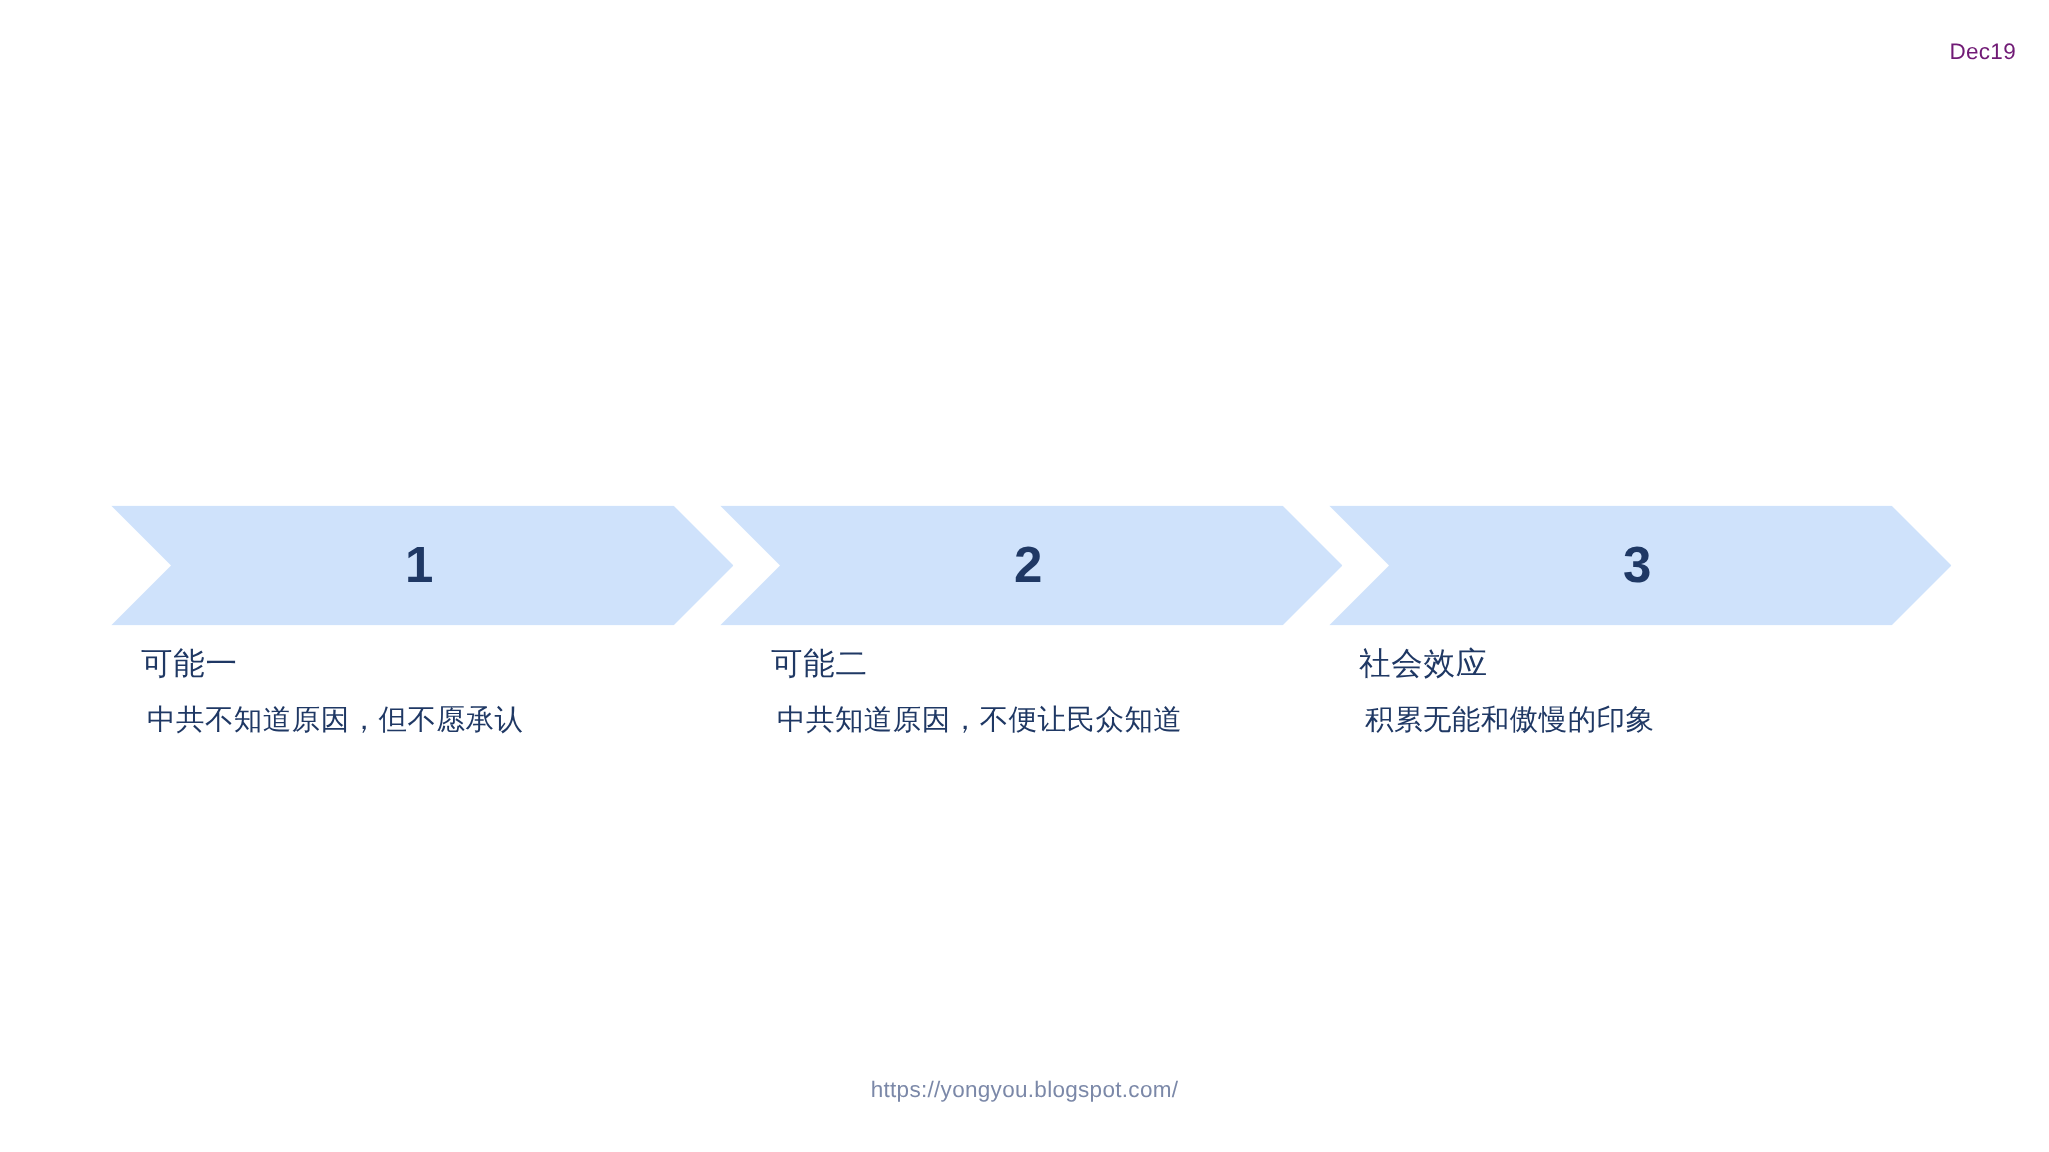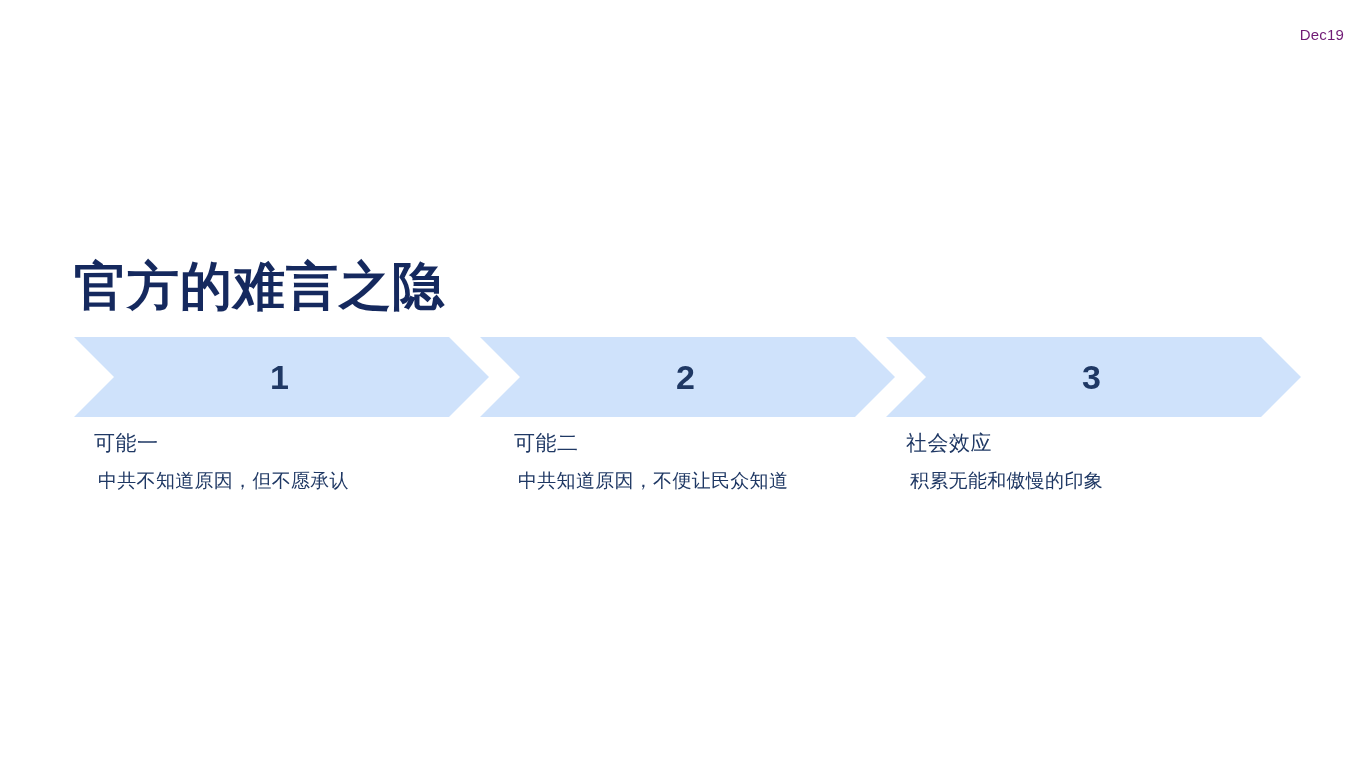--- a/index.html
+++ b/index.html
@@ -126,21 +126,20 @@
     line-height: 1;
   }
 </style>
 </head>
 <body>
 
 <div class="slide">
 
   <div class="date-stamp">Dec19</div>
 
-  <h1 class="page-title">官方的难言之隐</h1>
 
   <div class="chevron-row">
     <div class="chevron chevron-1 first">
       <span class="chevron-number">1</span>
     </div>
     <div class="chevron chevron-2">
       <span class="chevron-number">2</span>
     </div>
     <div class="chevron chevron-3">
       <span class="chevron-number">3</span>
@@ -155,14 +154,15 @@
     <div class="caption caption-2">
       <p class="caption-heading">可能二</p>
       <p class="caption-desc">中共知道原因，不便让民众知道</p>
     </div>
     <div class="caption caption-3">
       <p class="caption-heading">社会效应</p>
       <p class="caption-desc">积累无能和傲慢的印象</p>
     </div>
   </div>
 
+  <div class="footer-url">https://yongyou.blogspot.com/</div>
 
 </div>
 
 </body></html>

